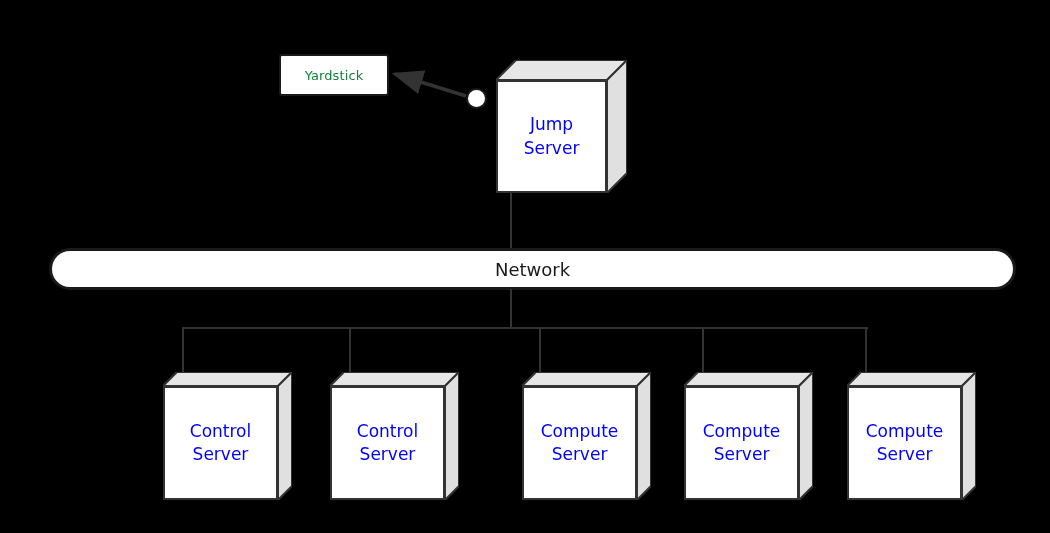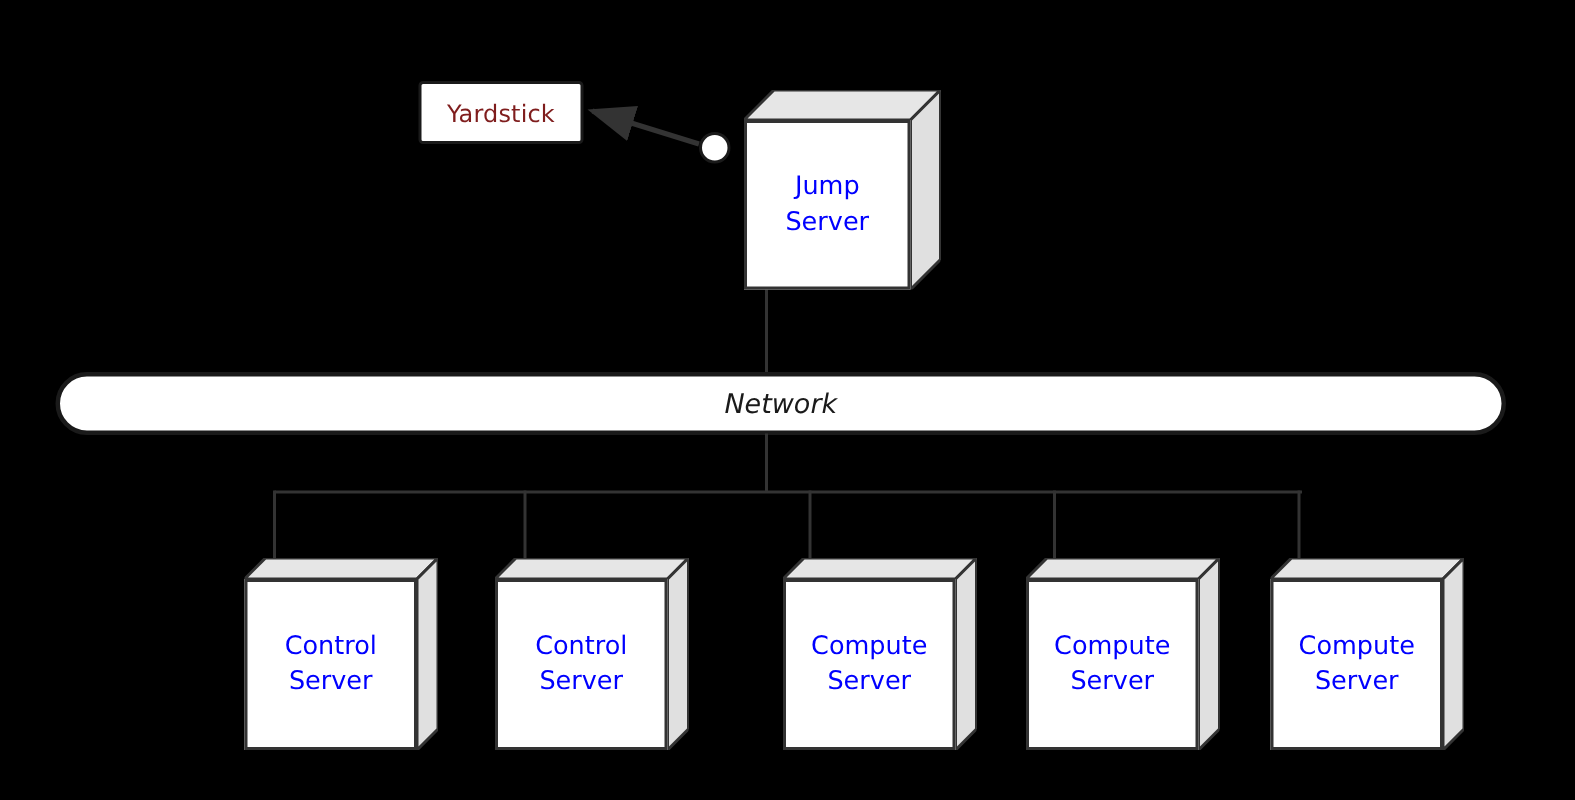--- a/index.html
+++ b/index.html
@@ -33,22 +33,22 @@
     position: absolute;
     background: #ffffff;
     border: 2px solid #1a1a1a;
     border-radius: 3px;
     display: flex;
     align-items: center;
     justify-content: center;
     box-sizing: border-box;
   }
   .label-box .label-text {
-    color: #7f1d1d;
-    font-size: 16px;
+    color: #15803d;
+    font-size: 13px;
     letter-spacing: 0.1px;
     white-space: nowrap;
   }
 
   
   .node {
     position: absolute;
     margin-left: 46px;
   }
   .node .face {
@@ -137,21 +137,21 @@
     <div class="face" style="top:20px; width:111px; height:113px;">
       <span class="node-label">Jump
 Server</span>
     </div>
   </div>
 
   <div class="lollipop" style="left:466px; top:88px;"></div>
 
   <div class="vline" style="left:510px; top:193px; height:56px;"></div>
 
-  <div class="network-bar" style="left:37px; top:248px; width:967px; height:42px; border-radius:21px;font-style:italic;">
+  <div class="network-bar" style="left:49px; top:248px; width:967px; height:42px; border-radius:21px;">
     <span class="net-text">Network</span>
   </div>
 
   <div class="vline" style="left:510px; top:289px; height:39px;"></div>
 
   <div class="hline" style="left:183px; top:327px; width:685px;"></div>
 
   <div class="vline" style="left:182px; top:327px; height:59px;"></div>
   <div class="vline" style="left:349px; top:327px; height:59px;"></div>
   <div class="vline" style="left:539px; top:327px; height:59px;"></div>

